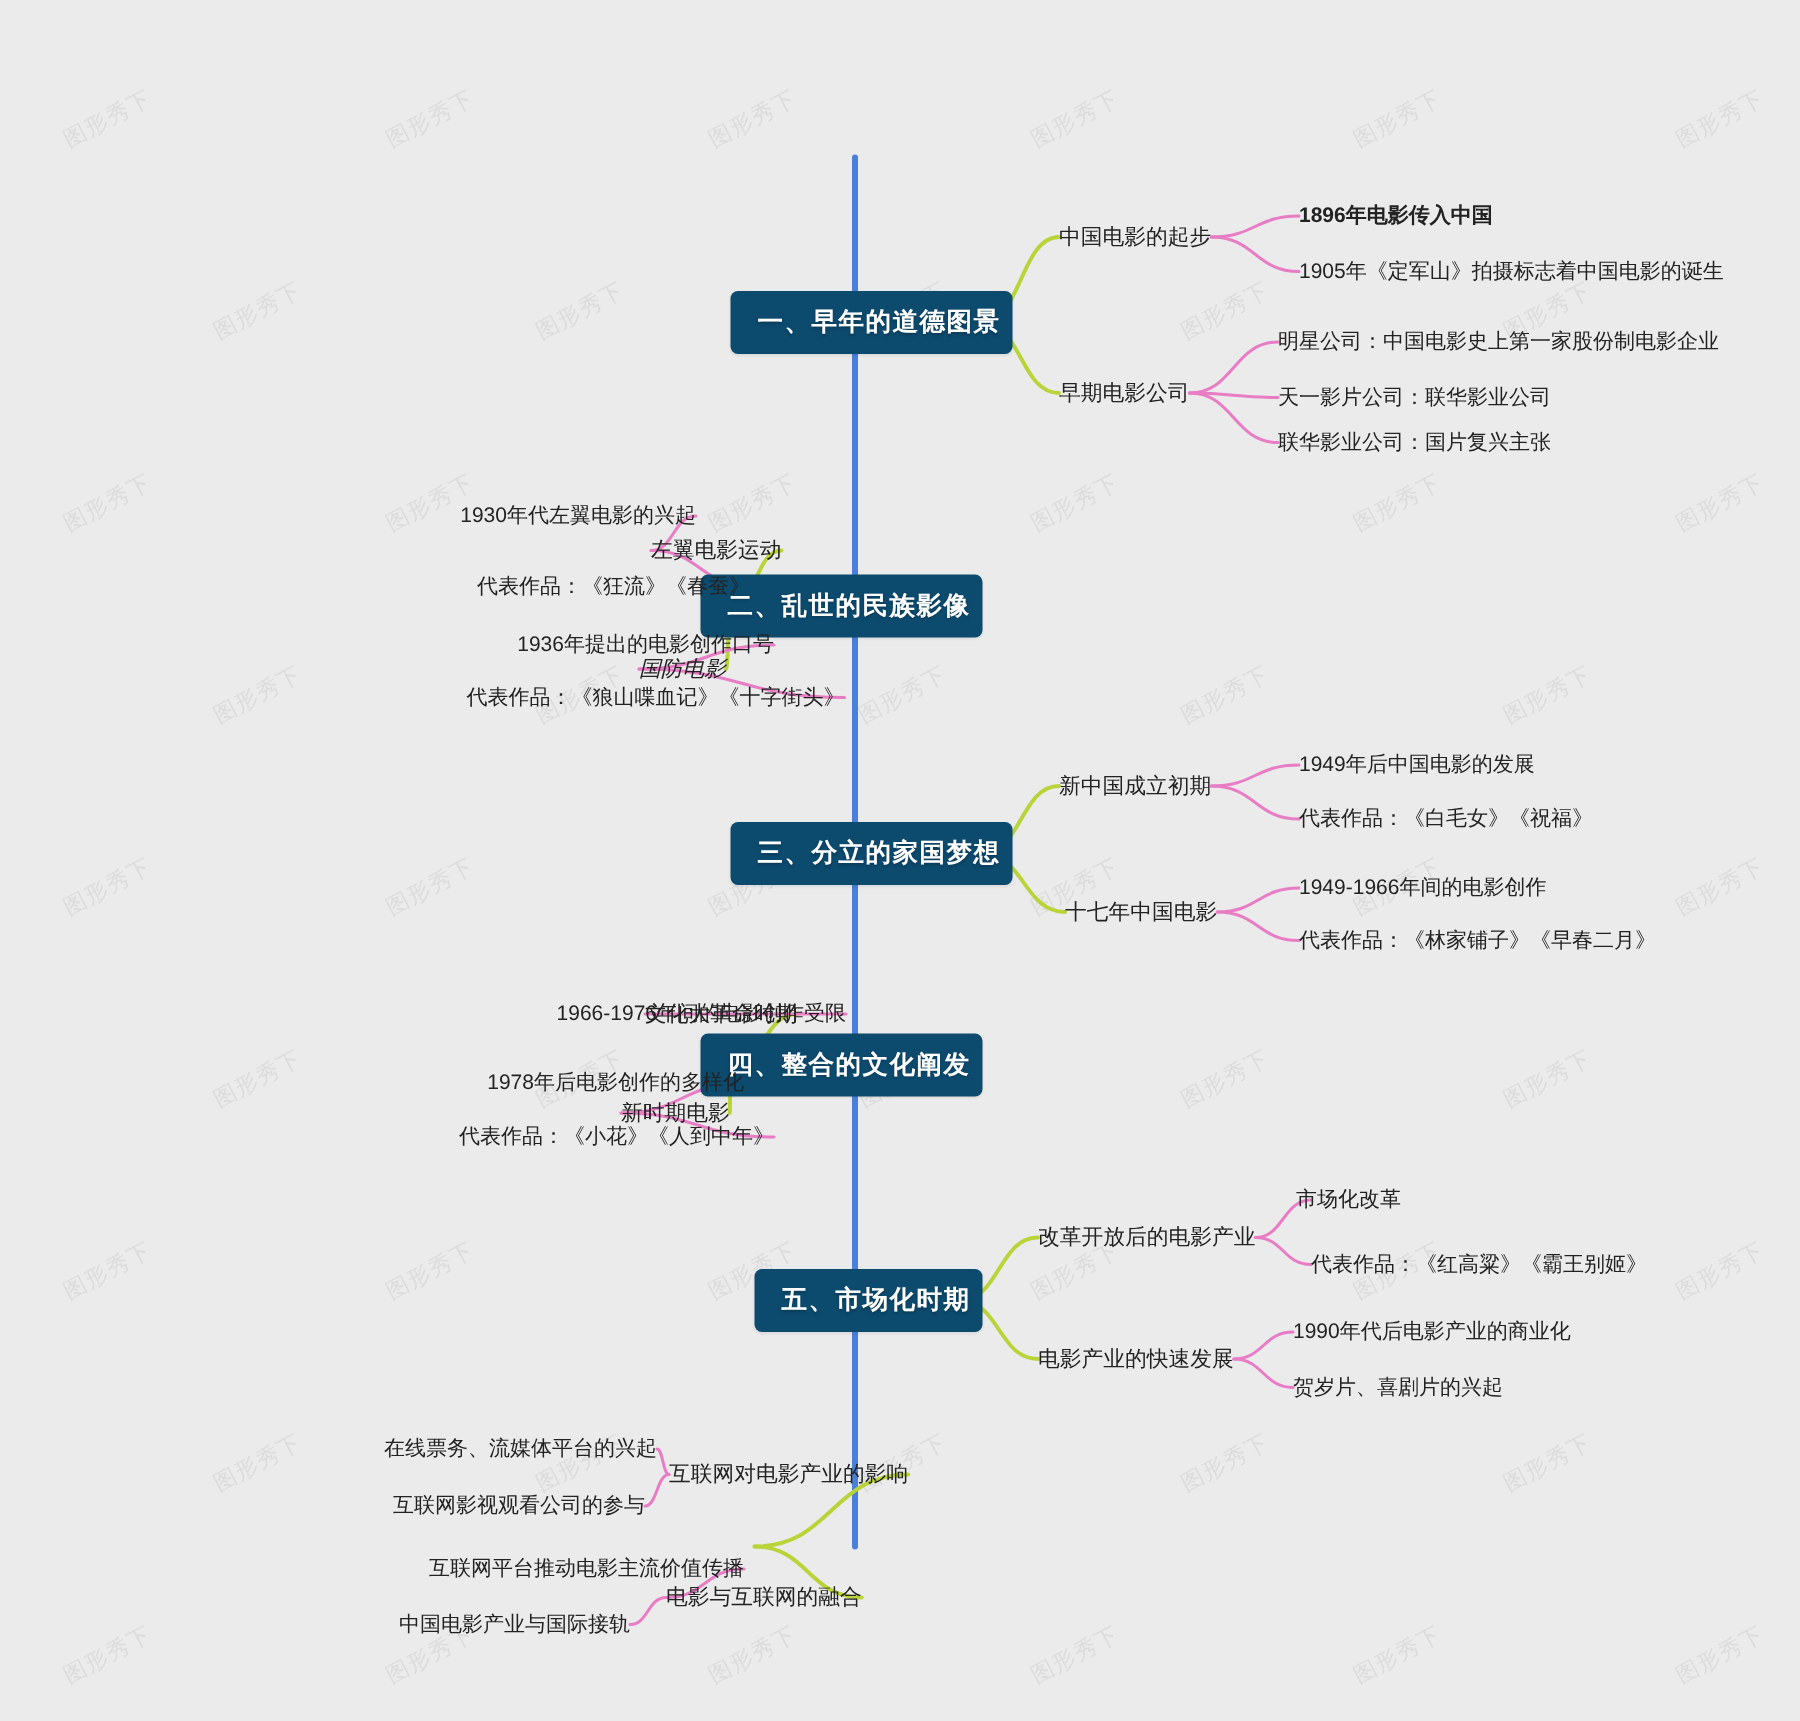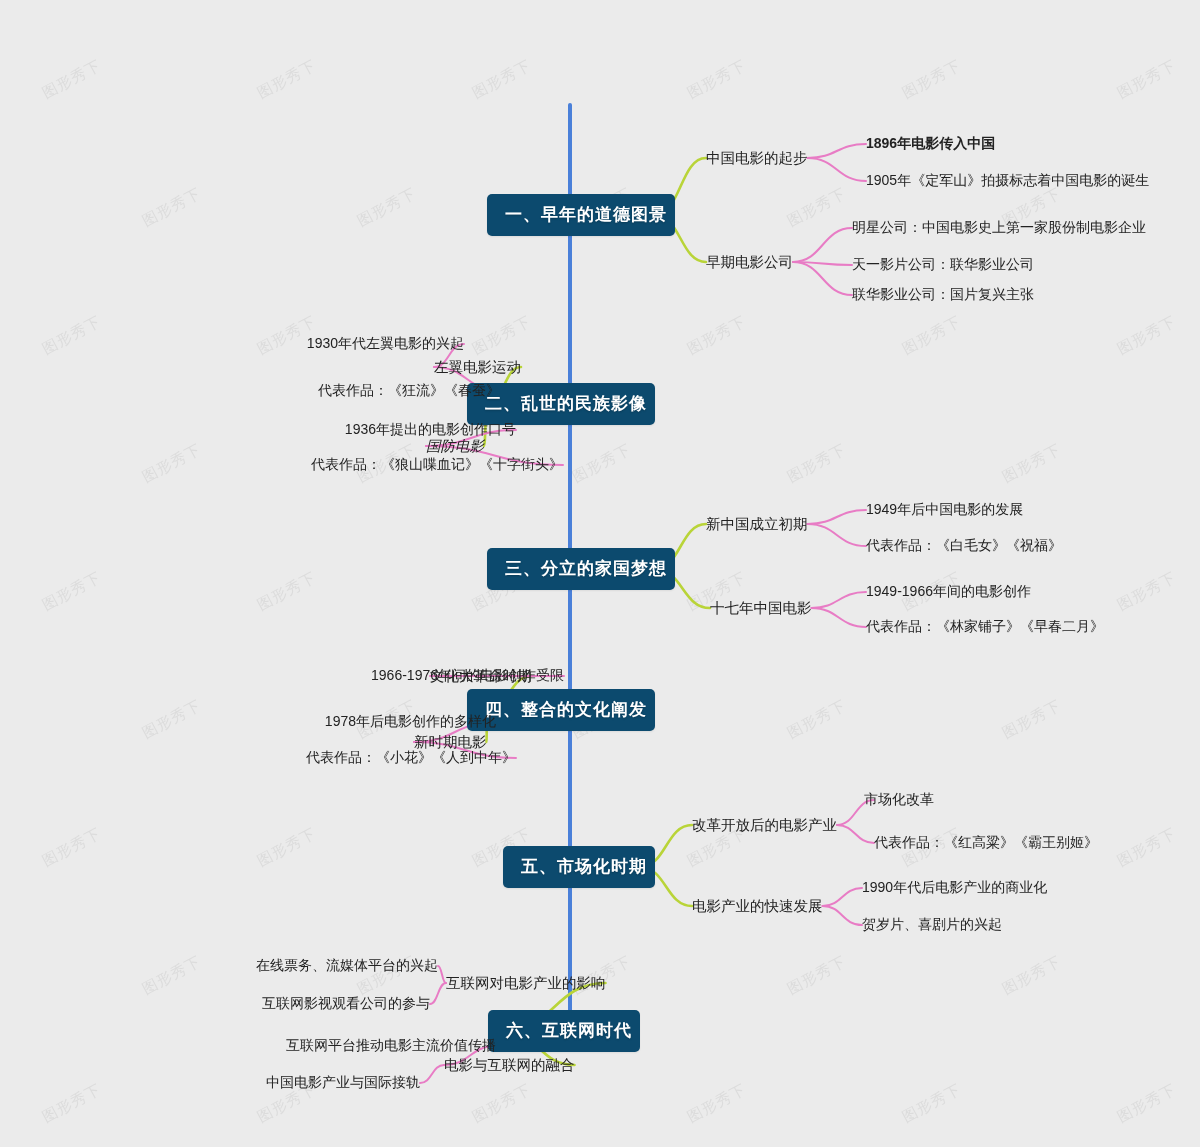--- a/index.html
+++ b/index.html
@@ -209,20 +209,19 @@
     <div class="node topic-node right-anchor" style="left: 486.5px; top: 742px;">新时期电影</div>
     <div class="node leaf-node right-anchor" style="left: 496px; top: 722px;">1978年后电影创作的多样化</div>
     <div class="node leaf-node right-anchor" style="left: 516px; top: 758px;">代表作品：《小花》《人到中年》</div>
     <div class="node branch-node left-anchor" style="left: 503px; top: 867px;">五、市场化时期</div>
     <div class="node topic-node left-anchor" style="left: 692px; top: 825px;">改革开放后的电影产业</div>
     <div class="node leaf-node left-anchor" style="left: 848px; top: 800px; margin-left: 16px;">市场化改革</div>
     <div class="node leaf-node left-anchor" style="left: 874px; top: 843px;">代表作品：《红高粱》《霸王别姬》</div>
     <div class="node topic-node left-anchor" style="left: 692px; top: 906px;">电影产业的快速发展</div>
     <div class="node leaf-node left-anchor" style="left: 862px; top: 888px;">1990年代后电影产业的商业化</div>
     <div class="node leaf-node left-anchor" style="left: 862px; top: 925px;">贺岁片、喜剧片的兴起</div>
-    <div class="node branch-node right-anchor" style="left: 640px; top: 1031px;">六、互联网时代</div>
     <div class="node topic-node right-anchor" style="left: 605.5px; top: 983px;">互联网对电影产业的影响</div>
     <div class="node leaf-node right-anchor" style="left: 438px; top: 966px;">在线票务、流媒体平台的兴起</div>
     <div class="node leaf-node right-anchor" style="left: 430px; top: 1004px;">互联网影视观看公司的参与</div>
     <div class="node topic-node right-anchor" style="left: 574.5px; top: 1065px;">电影与互联网的融合</div>
     <div class="node leaf-node right-anchor" style="left: 496px; top: 1046px;">互联网平台推动电影主流价值传播</div>
     <div class="node leaf-node right-anchor" style="left: 420px; top: 1083px;">中国电影产业与国际接轨</div>
   </div>
 
 </body></html>

